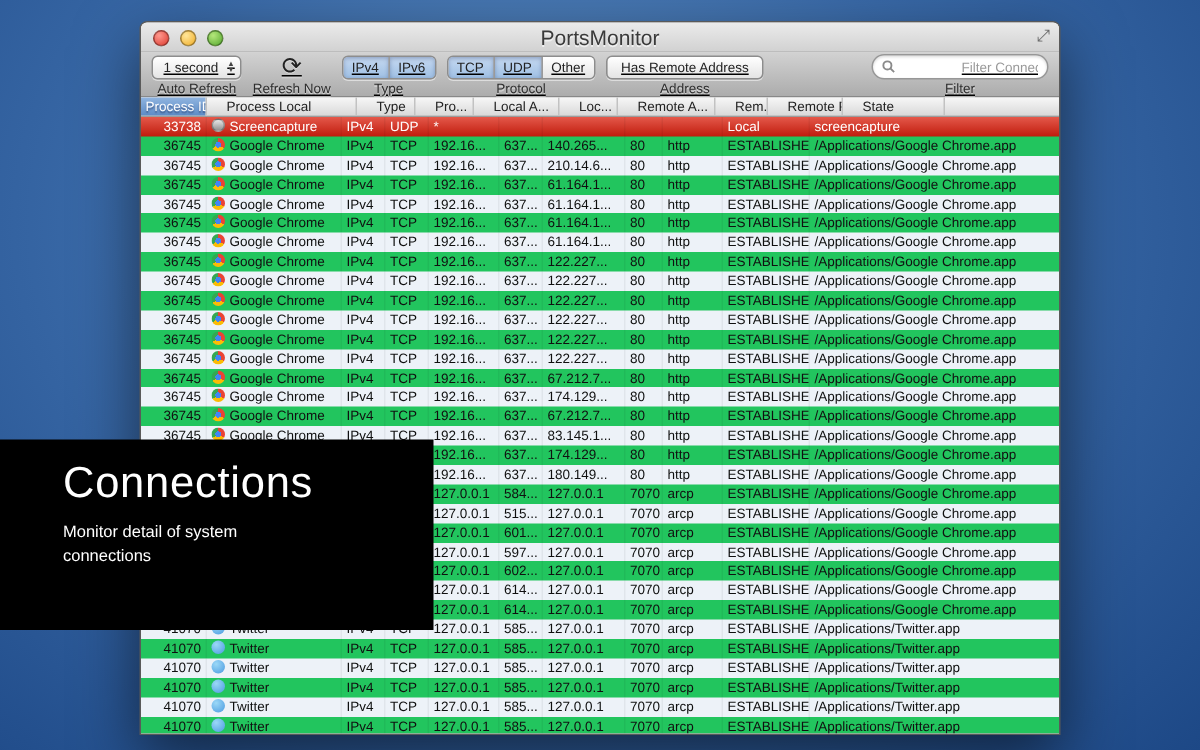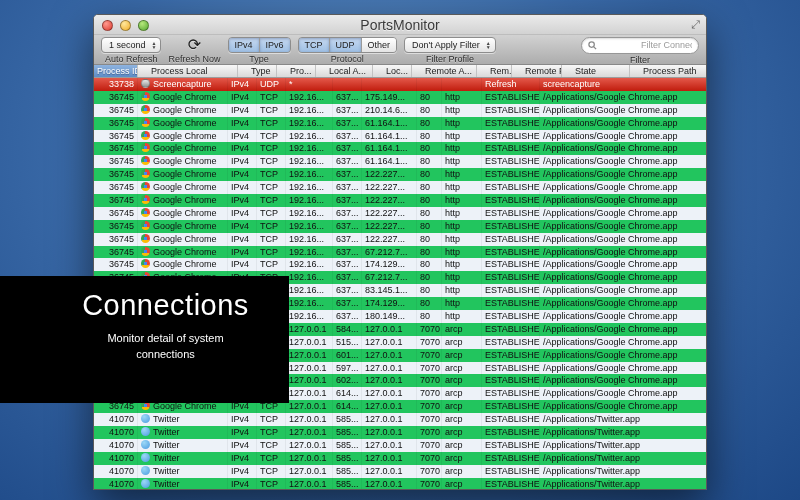--- a/index.html
+++ b/index.html
@@ -25,24 +25,25 @@
   .title { text-align:center; font-size:14px; line-height:20px; color:#3a3a3a; text-shadow:0 1px 0 rgba(255,255,255,.6); }
   .lights { position:absolute; left:8px; top:5px; display:flex; gap:7px; }
   .light { width:11px; height:11px; border-radius:50%; border:1px solid rgba(0,0,0,.35); }
   .light.close { background:radial-gradient(circle at 35% 30%, #ff9a90, #dd3b2f); }
   .light.min   { background:radial-gradient(circle at 35% 30%, #ffe79c, #f0ad27); }
   .light.zoom  { background:radial-gradient(circle at 35% 30%, #b6e87c, #55a82f); }
   .fs-icon { position:absolute; right:6px; top:3px; font-size:11px; color:#6a6a6a; }
 
   
   .toolbar {
-    flex:0 0 30px; height:30px; display:flex; align-items:center;
+    flex:0 0 30px; height:30px; display:flex; align-items:flex-end;
     gap:7px; padding:2px 7px 0 7px;
     background:linear-gradient(#d2d2d2,#acacac);
     border-bottom:1px solid #888;
+    text-decoration:underline;
   }
   .tgroup { display:flex; flex-direction:column; align-items:center; gap:1px; }
   .tgroup.right { margin-left:auto; }
   .tlabel { font-size:9px; color:#2d2d2d; text-shadow:0 1px 0 rgba(255,255,255,.45); white-space:nowrap; }
 
   .dropdown {
     display:flex; align-items:center; height:16px; font-size:9px; color:#222;
     background:linear-gradient(#ffffff,#e4e4e4);
     border:1px solid #8d8d8d; border-radius:4px; padding:0 4px 0 7px;
     box-shadow:0 1px 0 rgba(255,255,255,.5);
@@ -106,22 +107,22 @@
   .icon-chrome {
     background:
       radial-gradient(circle at center, #4285f4 0 30%, rgba(0,0,0,0) 31%),
       conic-gradient(#ea4335 0 33%, #fbbc05 33% 66%, #34a853 66% 100%);
   }
   .icon-twitter { background:radial-gradient(circle at 35% 30%, #9bd8f7, #4a9ae0); }
   .icon-screencapture { background:linear-gradient(#e8e8e8,#8f8f8f); border:0.5px solid rgba(0,0,0,.25); }
 
   
   .banner {
-    position:absolute; left:0; top:276px; width:289px; height:127px;
-    background:#000; color:#fff; padding:13px 0 0 42px; z-index:10;text-align:center;
+    position:absolute; left:0; top:293px; width:289px; height:127px;
+    background:#000; color:#fff; padding:13px 0 0 42px; z-index:10;
   }
   .banner-title { font-size:29px; font-weight:normal; letter-spacing:.5px; }
   .banner-sub { margin-top:9px; font-size:11px; line-height:1.45; font-weight:normal; }
 </style>
 </head>
 <body>
 
 <div class="desktop">
 
   <div class="window">
@@ -164,31 +165,25 @@
 
       <div class="tgroup">
         <div class="segmented" id="proto-seg">
             <span class="seg selected">TCP</span>
             <span class="seg selected">UDP</span>
             <span class="seg">Other</span>
           </div>
         <span class="tlabel">Protocol</span>
       </div>
 
-
       <div class="tgroup">
-        <div class="dropdown">
-          <span>Don't Apply Filter</span>
-          <span class="dd-arrows">
-              <span>▲</span>
-              <span>▼</span>
-            </span>
-        </div>
-        <span class="tlabel">Filter Profile</span>
-      </div>
+        <div class="push-btn">Has Remote Address</div>
+        <span class="tlabel">Address</span>
+      </div>
+
 
       <div class="tgroup right">
         <div class="search">
           <svg width="9" height="9" viewBox="0 0 10 10">
             <circle cx="4" cy="4" r="3" fill="none" stroke="#8a8a8a" stroke-width="1.4"></circle>
             <line x1="6.2" y1="6.2" x2="9" y2="9" stroke="#8a8a8a" stroke-width="1.4"></line>
           </svg>
           <input type="text" placeholder="Filter Connections" style="">
         </div>
         <span class="tlabel">Filter</span>
@@ -200,44 +195,43 @@
         <span class="hcell c0 sorted">Process ID</span>
         <span class="hcell c1">Process Local</span>
         <span class="hcell c2">Type</span>
         <span class="hcell c3">Pro...</span>
         <span class="hcell c4">Local A...</span>
         <span class="hcell c5">Loc...</span>
         <span class="hcell c6">Remote A...</span>
         <span class="hcell c7">Rem...</span>
         <span class="hcell c8">Remote Po...</span>
         <span class="hcell c9">State</span>
-        <span class="hcell c10">Process Path</span>
       </div>
     <div class="tbody" id="tbody">
         <div class="row selected">
     <span class="cell c0">33738</span>
     <span class="cell c1"><i class="appicon icon-screencapture"></i><span>Screencapture</span></span>
     <span class="cell c2">IPv4</span>
     <span class="cell c3">UDP</span>
     <span class="cell c4">*</span>
     <span class="cell c5"></span>
     <span class="cell c6"></span>
     <span class="cell c7"></span>
     <span class="cell c8"></span>
-    <span class="cell c9">Refresh</span>
+    <span class="cell c9">Local</span>
     <span class="cell c10">screencapture</span>
   </div>
         <div class="row">
     <span class="cell c0">36745</span>
     <span class="cell c1"><i class="appicon icon-chrome"></i><span>Google Chrome</span></span>
     <span class="cell c2">IPv4</span>
     <span class="cell c3">TCP</span>
     <span class="cell c4">192.16...</span>
     <span class="cell c5">637...</span>
-    <span class="cell c6">175.149...</span>
+    <span class="cell c6">140.265...</span>
     <span class="cell c7">80</span>
     <span class="cell c8">http</span>
     <span class="cell c9">ESTABLISHED</span>
     <span class="cell c10">/Applications/Google Chrome.app</span>
   </div>
         <div class="row stripe">
     <span class="cell c0">36745</span>
     <span class="cell c1"><i class="appicon icon-chrome"></i><span>Google Chrome</span></span>
     <span class="cell c2">IPv4</span>
     <span class="cell c3">TCP</span>

